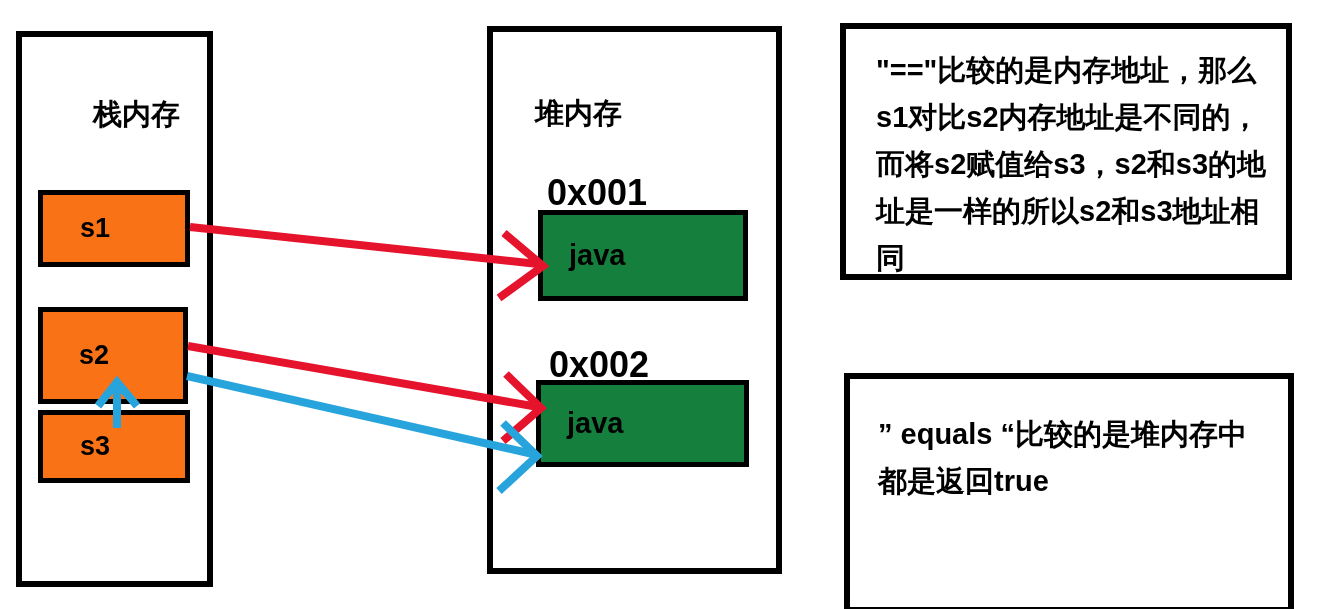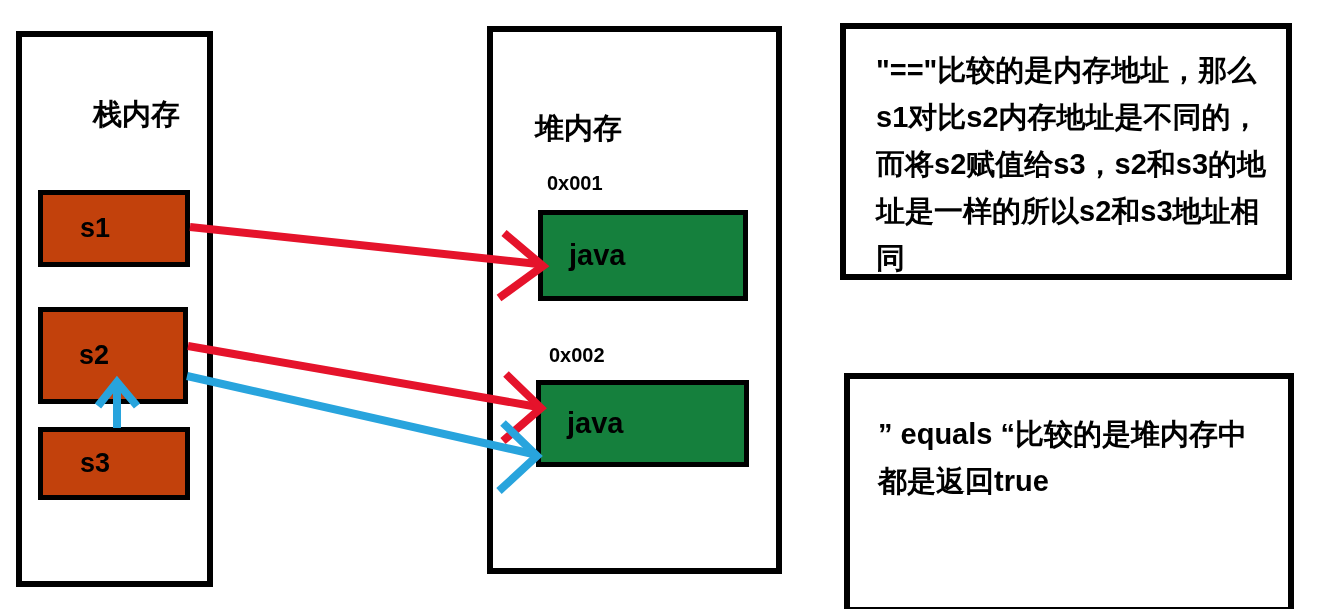--- a/index.html
+++ b/index.html
@@ -20,38 +20,38 @@
     background: #ffffff;
   }
   .stack-panel { left: 16px; top: 31px; width: 197px; height: 556px; }
   .heap-panel  { left: 487px; top: 26px; width: 295px; height: 548px; }
   .panel-title {
     position: absolute;
     font-size: 29px;
     white-space: nowrap;
   }
   .stack-title { left: 0; right: 0; top: 58px; text-align: center; padding-left: 44px; }
-  .heap-title  { left: 42px; top: 77px; }
+  .heap-title  { left: 42px; top: 62px; }
   .var-box {
     position: absolute;
     border: 5px solid #000000;
     box-sizing: border-box;
-    background: #c2410c;
+    background: #f97316;
     display: flex;
     align-items: center;
     justify-content: center;
     font-size: 27px;
     padding-right: 38px;
   }
   .var-s1 { left: 16px; top: 153px; width: 152px; height: 77px; }
   .var-s2 { left: 16px; top: 270px; width: 150px; height: 97px; }
-  .var-s3 { left: 16px; top: 390px; width: 152px; height: 73px; }
+  .var-s3 { left: 16px; top: 373px; width: 152px; height: 73px; }
   .addr-label {
     position: absolute;
-    font-size: 20px;
+    font-size: 36px;
     white-space: nowrap;
     text-align: right;
   }
   .addr-1 { left: 54px; top: 140px; }
   .addr-2 { left: 56px; top: 312px; }
   .obj-box {
     position: absolute;
     border: 5px solid #000000;
     box-sizing: border-box;
     background: #15803d;

